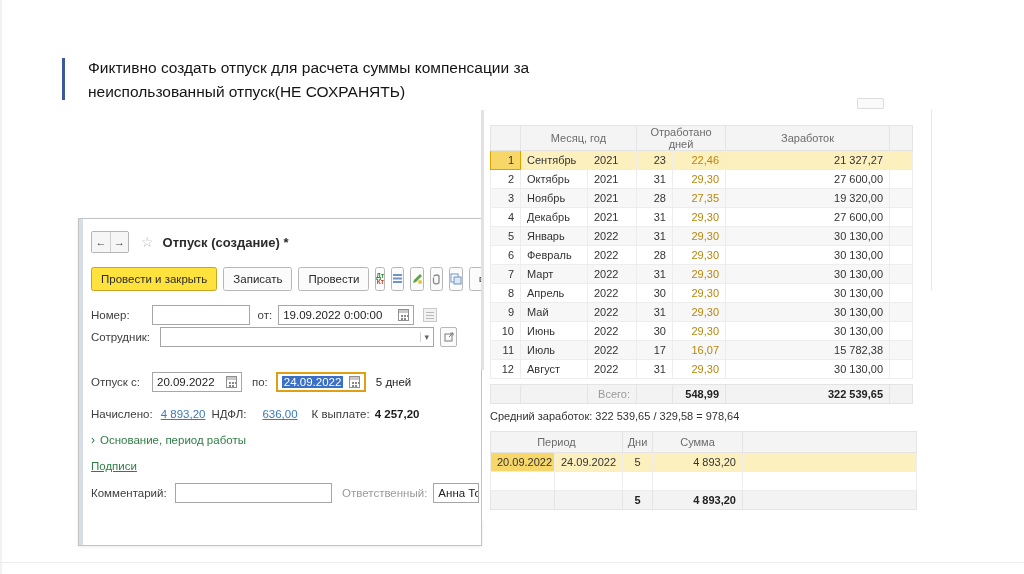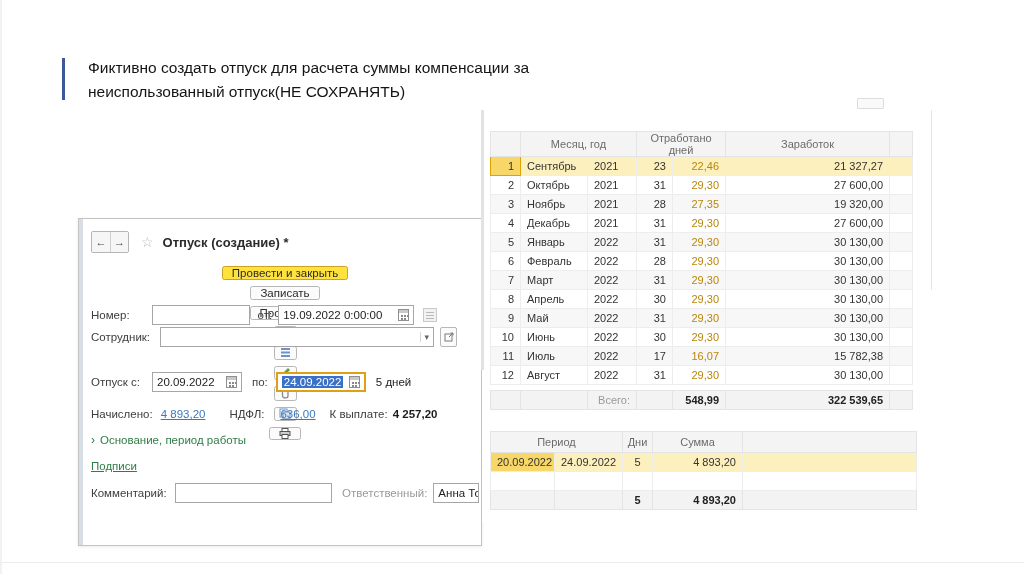--- a/index.html
+++ b/index.html
@@ -24,21 +24,21 @@
   .form-strip { position:absolute; left:0; top:0; width:4px; height:100%; background:#d7dee5; }
   .row { position:absolute; left:12px; right:2px; display:flex; align-items:center; }
   .nav-row { top:12px; height:22px; }
   .nav-group { display:flex; border:1px solid #b5b5b5; border-radius:2px; overflow:hidden; }
   .nav-btn { width:18px; height:20px; background:#f6f6f6; border:none; font-size:11px;
              color:#444; line-height:20px; text-align:center; cursor:default; }
   .nav-btn + .nav-btn { border-left:1px solid #cfcfcf; }
   .star { color:#b9b9b9; font-size:14px; margin-left:12px; }
   .form-title { font-weight:bold; font-size:13px; color:#2b2b2b; margin-left:9px; }
 
-  .toolbar-row { top:47px; height:26px; gap:6px;flex-direction:column; }
+  .toolbar-row { top:47px; height:26px; gap:6px; }
   .btn { height:24px; padding:0 9px; background:#fbfbfb; border:1px solid #b7b7b7;
          border-radius:2.5px; font-size:11.5px; color:#2b2b2b; display:inline-flex;
          align-items:center; gap:4px; white-space:nowrap; }
   .btn-primary { background:#ffe23c; border-color:#c9a227; font-weight:normal; }
   .icon-btn { width:23px; padding:0; justify-content:center; }
   .dtkt { display:flex; flex-direction:column; line-height:6px; font-size:6.5px; font-weight:bold; }
   .dtkt .dt { color:#2e8b2e; } .dtkt .kt { color:#c03b2e; }
 
   .lbl { color:#3d3d3d; }
   .lbl-gray { color:#9a9a9a; }
@@ -82,21 +82,21 @@
               background:#888; box-shadow:3px 0 0 #888, 6px 0 0 #888, 0 3px 0 #888, 3px 3px 0 #888; }
 
   
   .calc-window { left:482px; top:93px; width:450px; height:429px; z-index:2; }
   .scroll-line-l { position:absolute; left:-1px; top:17px; width:3px; height:260px; background:#e2e2e2; }
   .scroll-line-r { position:absolute; right:0; top:17px; width:1px; height:180px; background:#e6e6e6; }
   .ghost-btn { position:absolute; left:375px; top:5px; width:27px; height:11px;
                border:1px solid #dcdcdc; background:#fafafa; border-radius:1px; }
 
   table { border-collapse:collapse; table-layout:fixed; font-size:11px; color:#333; }
-  .earnings-table { position:absolute; left:8px; top:38px; width:422px; }
+  .earnings-table { position:absolute; left:8px; top:32px; width:422px; }
   .period-table   { position:absolute; left:8px; top:338px; width:426px; }
   th { background:#f4f4f4; color:#6b6b6b; font-weight:normal; border:1px solid #e4e4e4;
        height:21px; padding:0 4px; text-align:center; }
   td { border:1px solid #ededed; height:19px; padding:0 6px; white-space:nowrap; overflow:hidden; }
   tr.alt td { background:#f7f7f7; }
   td.c-num { text-align:right; }
   td.c-days, td.c-coef, td.c-amt { text-align:right; }
   td.c-coef { color:#b8860b; }
   tr.sel td { background:#fdf0bf; }
   tr.sel td.c-num { background:#f6d768; border:1px solid #dca400; }
@@ -212,21 +212,21 @@
       <span class="inp inp-date2">
         <span class="sel-text">24.09.2022</span>
         <span class="cal cal-icon"></span>
       </span>
       <span class="days-text">5 дней</span>
     </div>
 
     <div class="row row-acc">
       <span class="lbl">Начислено:</span>
       <a class="link" style="margin-left:8px">4 893,20</a>
-      <span class="lbl" style="margin-left:24px">НДФЛ:</span>
+      <span class="lbl" style="margin-left:6px">НДФЛ:</span>
       <a class="link" style="margin-left:16px">636,00</a>
       <span class="lbl" style="margin-left:14px">К выплате:</span>
       <span class="bold-val" style="margin-left:5px">4 257,20</span>
     </div>
 
     <div class="row row-basis">
       <span class="chev">›</span>
       <a class="green-link">Основание, период работы</a>
     </div>
 
@@ -389,20 +389,21 @@
             <td class=""></td>
             <td class="t-label">Всего:</td>
             <td class=""></td>
             <td class="c-coef b" style="color: rgb(34, 34, 34);">548,99</td>
             <td class="c-amt b">322 539,65</td>
             <td class=""></td>
           </tr>
         </tbody>
     </table>
 
+    <div class="avg-line">Средний заработок: 322 539,65 / 329,58 = 978,64</div>
 
     <table class="period-table">
       <colgroup>
         <col style="width:64px">
           <col style="width:68px">
           <col style="width:30px">
         <col style="width:90px">
           <col style="width:174px">
       </colgroup>
       <thead>

